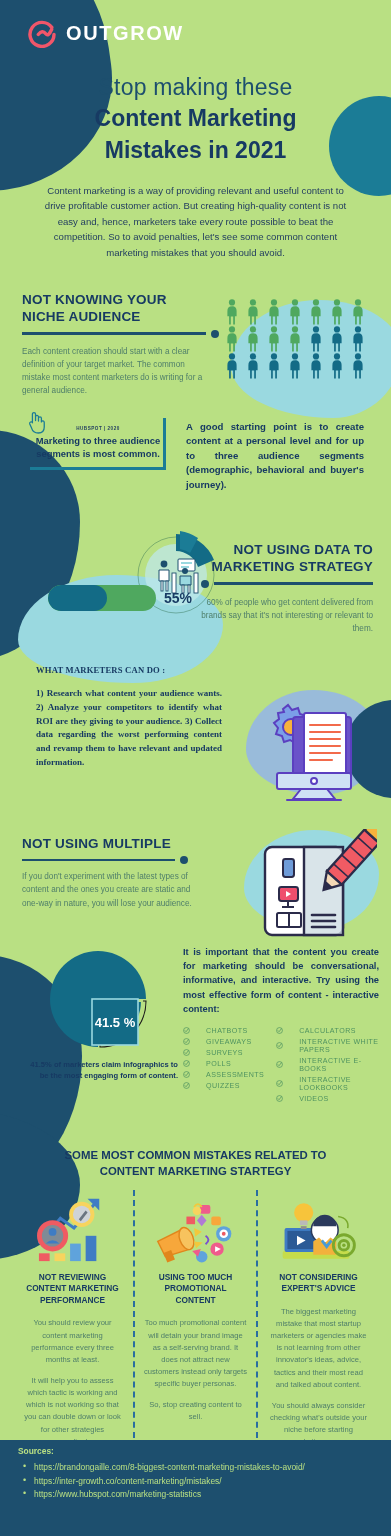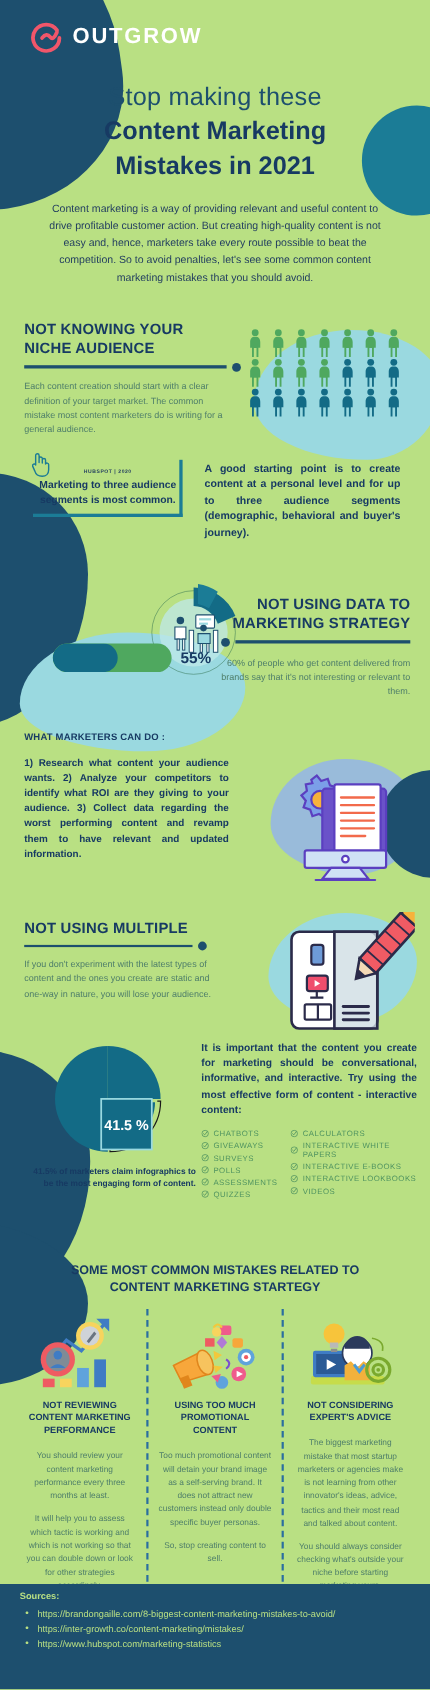--- a/index.html
+++ b/index.html
@@ -110,21 +110,21 @@
   .s2 { position: relative; z-index: 4; margin-top: 28px; height: 128px; }
   .s2-right { position: absolute; right: 18px; top: 20px; width: 172px; }
   .bar-chart { position: absolute; left: 48px; top: 64px; display: flex; align-items: center; gap: 8px; }
   .track { width: 108px; height: 26px; border-radius: 13px; background: #4fa85f; overflow: hidden; }
   .fill { width: 55%; height: 100%; background: #136b86; border-radius: 13px; }
   .pct { color: #173a63; font-weight: 800; font-size: 14px; }
   .donut-wrap { position: absolute; left: 128px; top: 6px; width: 96px; height: 96px; }
   .s2-sub { margin-top: 8px; text-align: right; }
 
   
-  .s3 { position: relative; z-index: 4; margin-top: 16px; padding: 0 22px; min-height: 160px; }
+  .s3 { position: relative; z-index: 4; margin-top: 16px; padding: 0 36px; min-height: 160px; font-family: Liberation Serif, serif; }
   .s3-head { color: #173a63; font-weight: 800; font-size: 8.6px; letter-spacing: .2px; }
   .s3-list { width: 186px; margin-top: 12px; color: #173a63; font-size: 9px;
     font-weight: 700; line-height: 1.55; text-align: justify; }
   .monitor { position: absolute; right: 24px; top: 22px; width: 120px; height: 118px; }
 
   
   .s4 { position: relative; z-index: 4; margin-top: 10px; padding: 0 22px; min-height: 96px; }
   .s4-head { width: 166px; }
   .s4-text { width: 184px; margin-top: 6px; }
   .pencil-doc { position: absolute; right: 14px; top: -6px; width: 122px; height: 112px; }
@@ -132,21 +132,21 @@
   
   .s5 { position: relative; z-index: 4; margin-top: 8px; min-height: 185px; }
   .pie-wrap { position: absolute; left: 36px; top: 4px; width: 136px; height: 118px; }
   .pie-cap { position: absolute; left: 26px; top: 120px; width: 152px; text-align: right;
     color: #173a63; font-size: 7.6px; font-weight: 700; line-height: 1.55; }
   .s5-right { position: absolute; right: 12px; top: 6px; width: 196px; }
   .s5-lead { color: #173a63; font-size: 9.3px; font-weight: 700; line-height: 1.55;
     text-align: justify; }
   .check-cols { display: flex; gap: 12px; margin-top: 10px; }
   .check-col { flex: 1 1 auto; }
-  .check-item { display: flex; align-items: center; gap: 4px; margin-bottom: 3px;
+  .check-item { display: flex; align-items: center; gap: 16px; margin-bottom: 3px;
     color: #4f9360; font-size: 7.1px; letter-spacing: .45px; }
   .chk { width: 7px; height: 7px; flex: 0 0 7px; }
 
   
   .s6 { position: relative; z-index: 4; margin-top: 24px; padding: 0 12px; }
   .s6-title { text-align: center; color: #173a63; font-weight: 800; font-size: 11.4px;
     line-height: 1.4; padding: 0 14px; }
   .cols { display: flex; margin-top: 10px; }
   .col { flex: 1 1 0; padding: 0 9px; text-align: center; position: relative; }
   .col + .col { border-left: 2px dashed #2a6ea0; }
@@ -546,21 +546,21 @@
             <path d="M52 22 l5 6 -5 6 -5 -6z" fill="#b07ad6"></path>
             <path d="M44 14 q4 -6 8 0" fill="none" stroke="#f2c83c" stroke-width="2"></path>
             <circle cx="47" cy="18" r="4.5" fill="#f7d45e"></circle>
             <rect x="36" y="24" width="9" height="8" fill="#ef5b62"></rect>
             <path d="M56 44 q6 4 0 9" fill="none" stroke="#7a4fd0" stroke-width="2"></path>
             <path d="M42 60 l9 -2 -3 8z" fill="#ef5b8c"></path>
           </svg>
         </div>
         <div class="col-head">USING TOO MUCH PROMOTIONAL CONTENT</div>
         <div class="col-body">
-          <p>Too much promotional content will detain your brand image as a self-serving brand. It does not attract new customers instead only double specific buyer personas.</p>
+          <p>Too much promotional content will detain your brand image as a self-serving brand. It does not attract new customers instead only targets specific buyer personas.</p>
           <p>So, stop creating content to sell.</p>
         </div>
       </div>
 
       <div class="col">
         <div class="col-art">
           <svg viewBox="0 0 92 74" width="88" height="72">
             <rect x="8" y="60" width="70" height="8" rx="2" fill="#c6dc4b"></rect>
             <rect x="10" y="36" width="34" height="25" rx="2" fill="#3f7cc4"></rect>
             <rect x="13" y="39" width="28" height="19" fill="#2b5a96"></rect>

